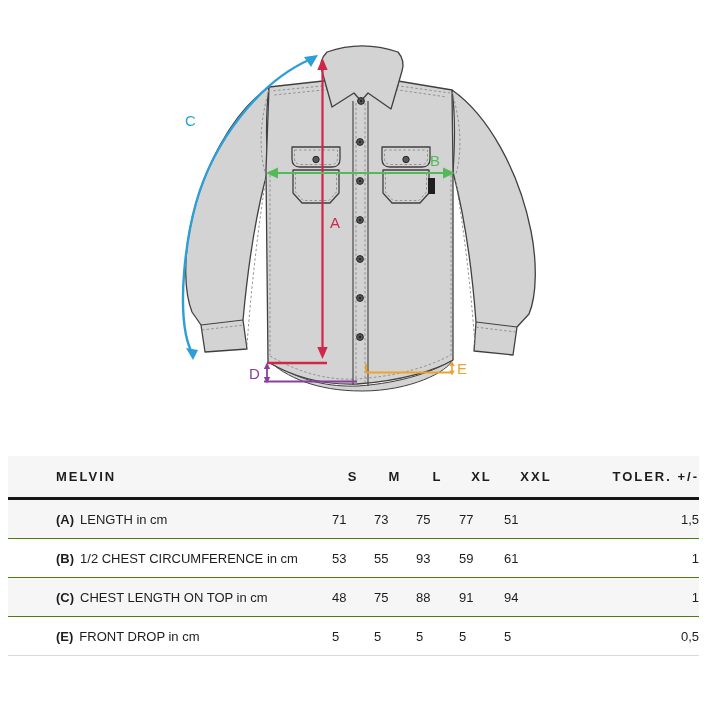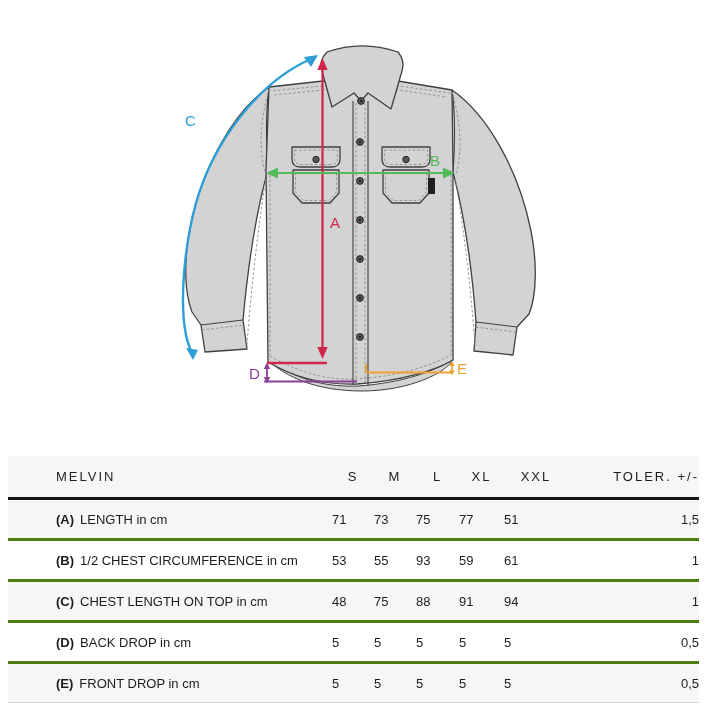--- a/index.html
+++ b/index.html
@@ -7,35 +7,35 @@
   .figure-wrap{width:709px;height:452px;overflow:hidden;}
   .figure-wrap svg{display:block;}
   svg text.measure-label{font-family:"Liberation Sans",sans-serif;font-size:15px;}
 
   table.size-table{
     width:691px;margin:4px 9px 0 8px;
     border-collapse:collapse;table-layout:fixed;
     font-size:13px;color:#1d1d1b;
   }
   table.size-table th{
-    height:41px;font-weight:normal;font-size:13px;letter-spacing:2px;
+    height:41px;font-weight:bold;font-size:13px;letter-spacing:2px;
     background:#f6f6f6;border-bottom:3px solid #161616;
     text-align:center;padding:0;white-space:nowrap;
   }
   table.size-table th.col-name,table.size-table td.col-name{
     text-align:left;padding-left:48px;
   }
   table.size-table th.col-tol,table.size-table td.col-tol{
     text-align:right;padding-left:17px;
   }
   table.size-table td{
     height:38px;text-align:left;padding:0;white-space:nowrap;
   }
   table.size-table tbody tr:nth-child(odd){background:#f6f6f6;}
-  table.size-table tbody tr + tr td{border-top:3px solid #4d7c0f;}
+  table.size-table tbody tr + tr td{border-top:1px solid #4d7c0f;}
   table.size-table tbody tr:last-child td{border-bottom:1px solid #d9d9d9;}
   td.col-name .row-key{font-weight:bold;margin-right:6px;}
 </style>
 </head>
 <body>
 
 <div class="figure-wrap">
 <svg width="709" height="452" viewBox="0 0 709 452" xmlns="http://www.w3.org/2000/svg">
 
   <g fill="#d3d3d3" stroke="#404040" stroke-width="1.3" stroke-linejoin="round">
@@ -213,29 +213,20 @@
     <tr>
       <td class="col-name"><span class="row-key">(C)</span><span>CHEST LENGTH ON TOP in cm</span></td>
       <td>48</td>
       <td>75</td>
       <td>88</td>
       <td>91</td>
       <td>94</td>
       <td class="col-tol">1</td>
     </tr>
     <tr>
-      <td class="col-name"><span class="row-key">(D)</span><span>BACK DROP in cm</span></td>
-      <td>5</td>
-      <td>5</td>
-      <td>5</td>
-      <td>5</td>
-      <td>5</td>
-      <td class="col-tol">0,5</td>
-    </tr>
-    <tr>
       <td class="col-name"><span class="row-key">(E)</span><span>FRONT DROP in cm</span></td>
       <td>5</td>
       <td>5</td>
       <td>5</td>
       <td>5</td>
       <td>5</td>
       <td class="col-tol">0,5</td>
     </tr>
   </tbody>
 </table>

